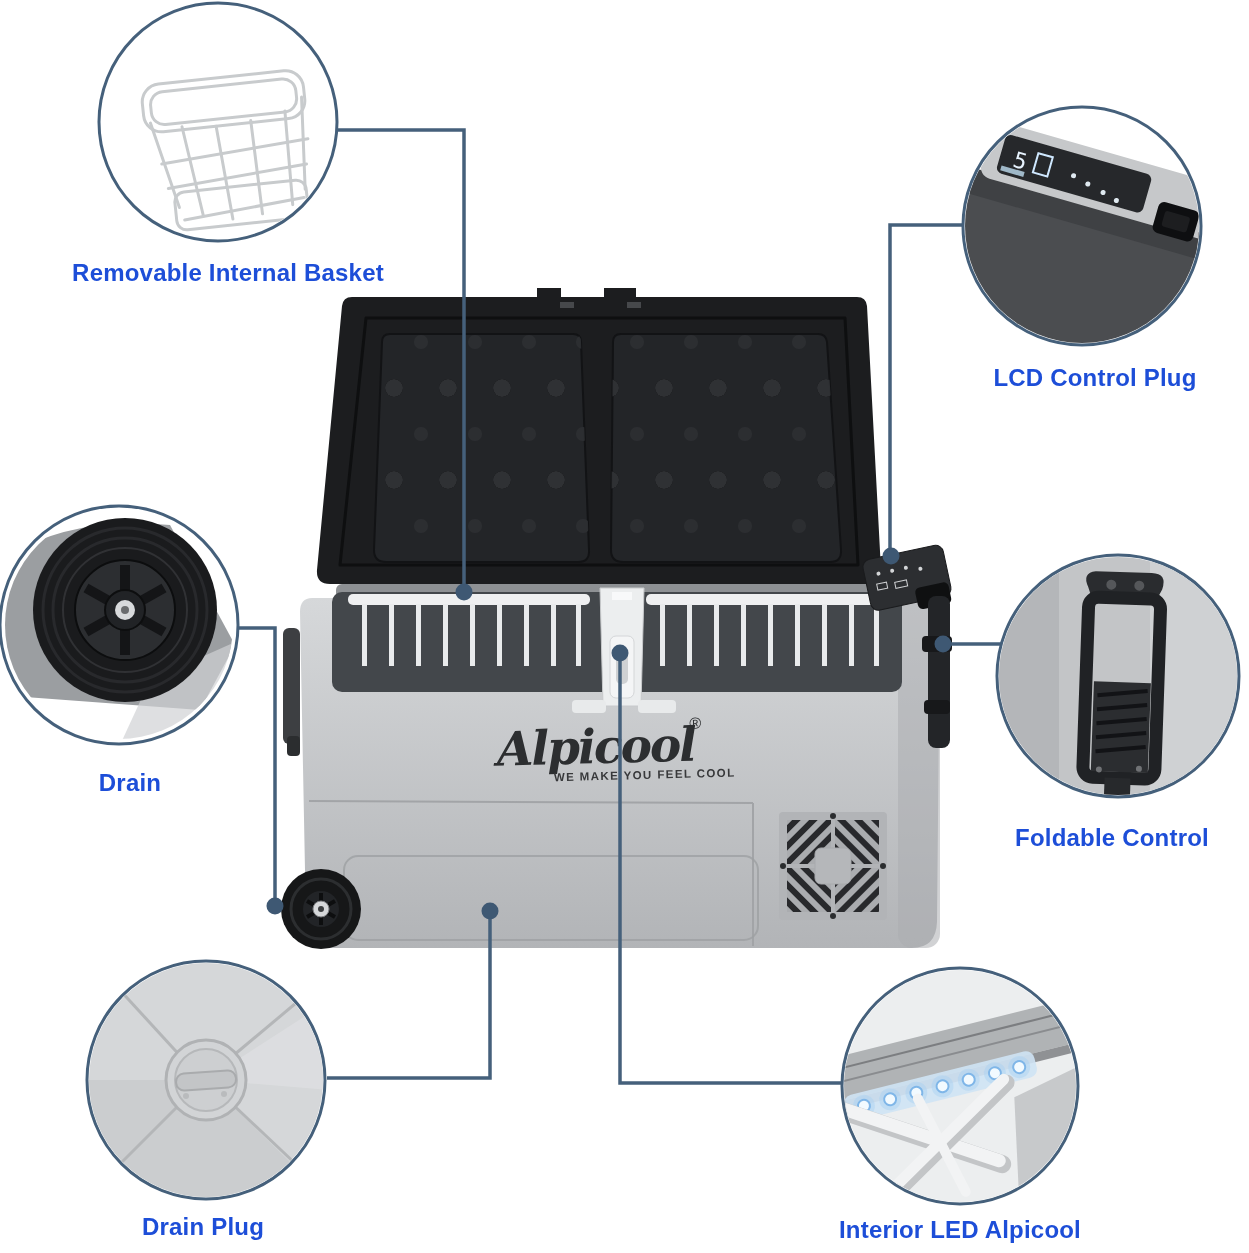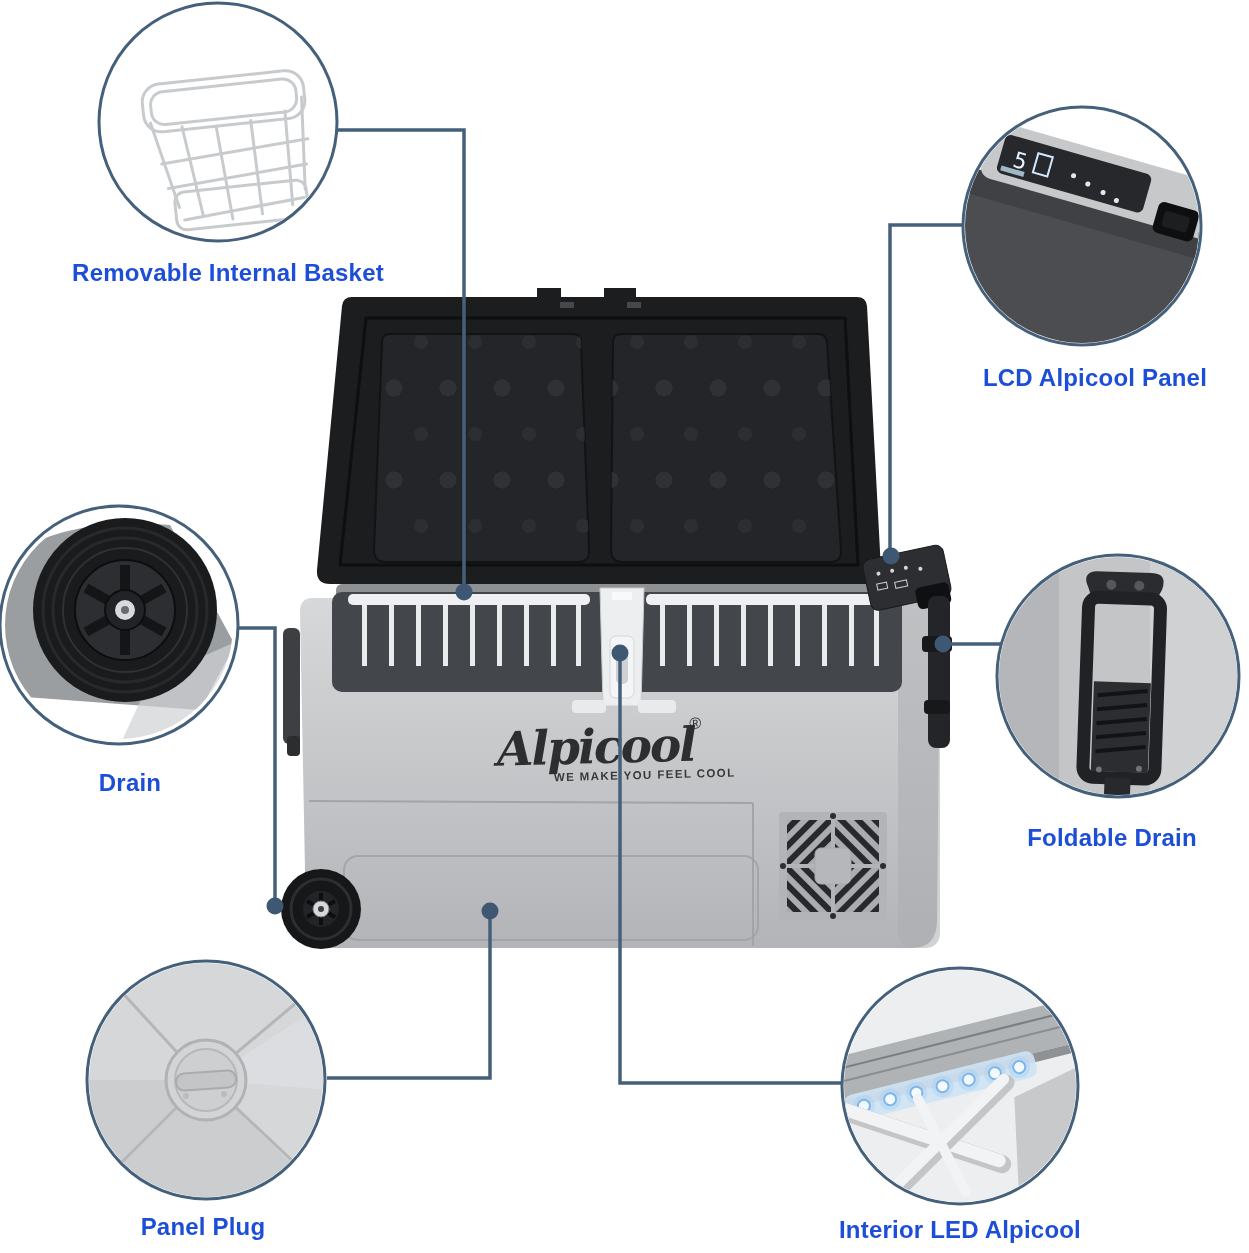--- a/index.html
+++ b/index.html
@@ -346,19 +346,19 @@
           <line x1="858" y1="1182" x2="1006" y2="1094" stroke="#c3c5c7" stroke-width="16"></line>
           <line x1="856" y1="1178" x2="1004" y2="1090" stroke="#f2f3f4" stroke-width="11"></line>
           <line x1="916" y1="1088" x2="940" y2="1190" stroke="#f2f3f4" stroke-width="10"></line>
         </g>
       </g>
     </g>
   </g>
 </svg>
 
 <div class="callout-label" style="left:228px; top:260px;">Removable Internal Basket</div>
-<div class="callout-label" style="left:1095px; top:365px;">LCD Alpicool Panel</div>
+<div class="callout-label" style="left:1095px; top:365px;">LCD Control Plug</div>
 <div class="callout-label" style="left:130px; top:770px;">Drain</div>
-<div class="callout-label" style="left:1112px; top:825px;">Foldable Drain</div>
-<div class="callout-label" style="left:203px; top:1214px;">Panel Plug</div>
+<div class="callout-label" style="left:1112px; top:825px;">Foldable Control</div>
+<div class="callout-label" style="left:203px; top:1214px;">Drain Plug</div>
 <div class="callout-label" style="left:960px; top:1217px;">Interior LED Alpicool</div>
 
 </div>
 
 </body></html>

